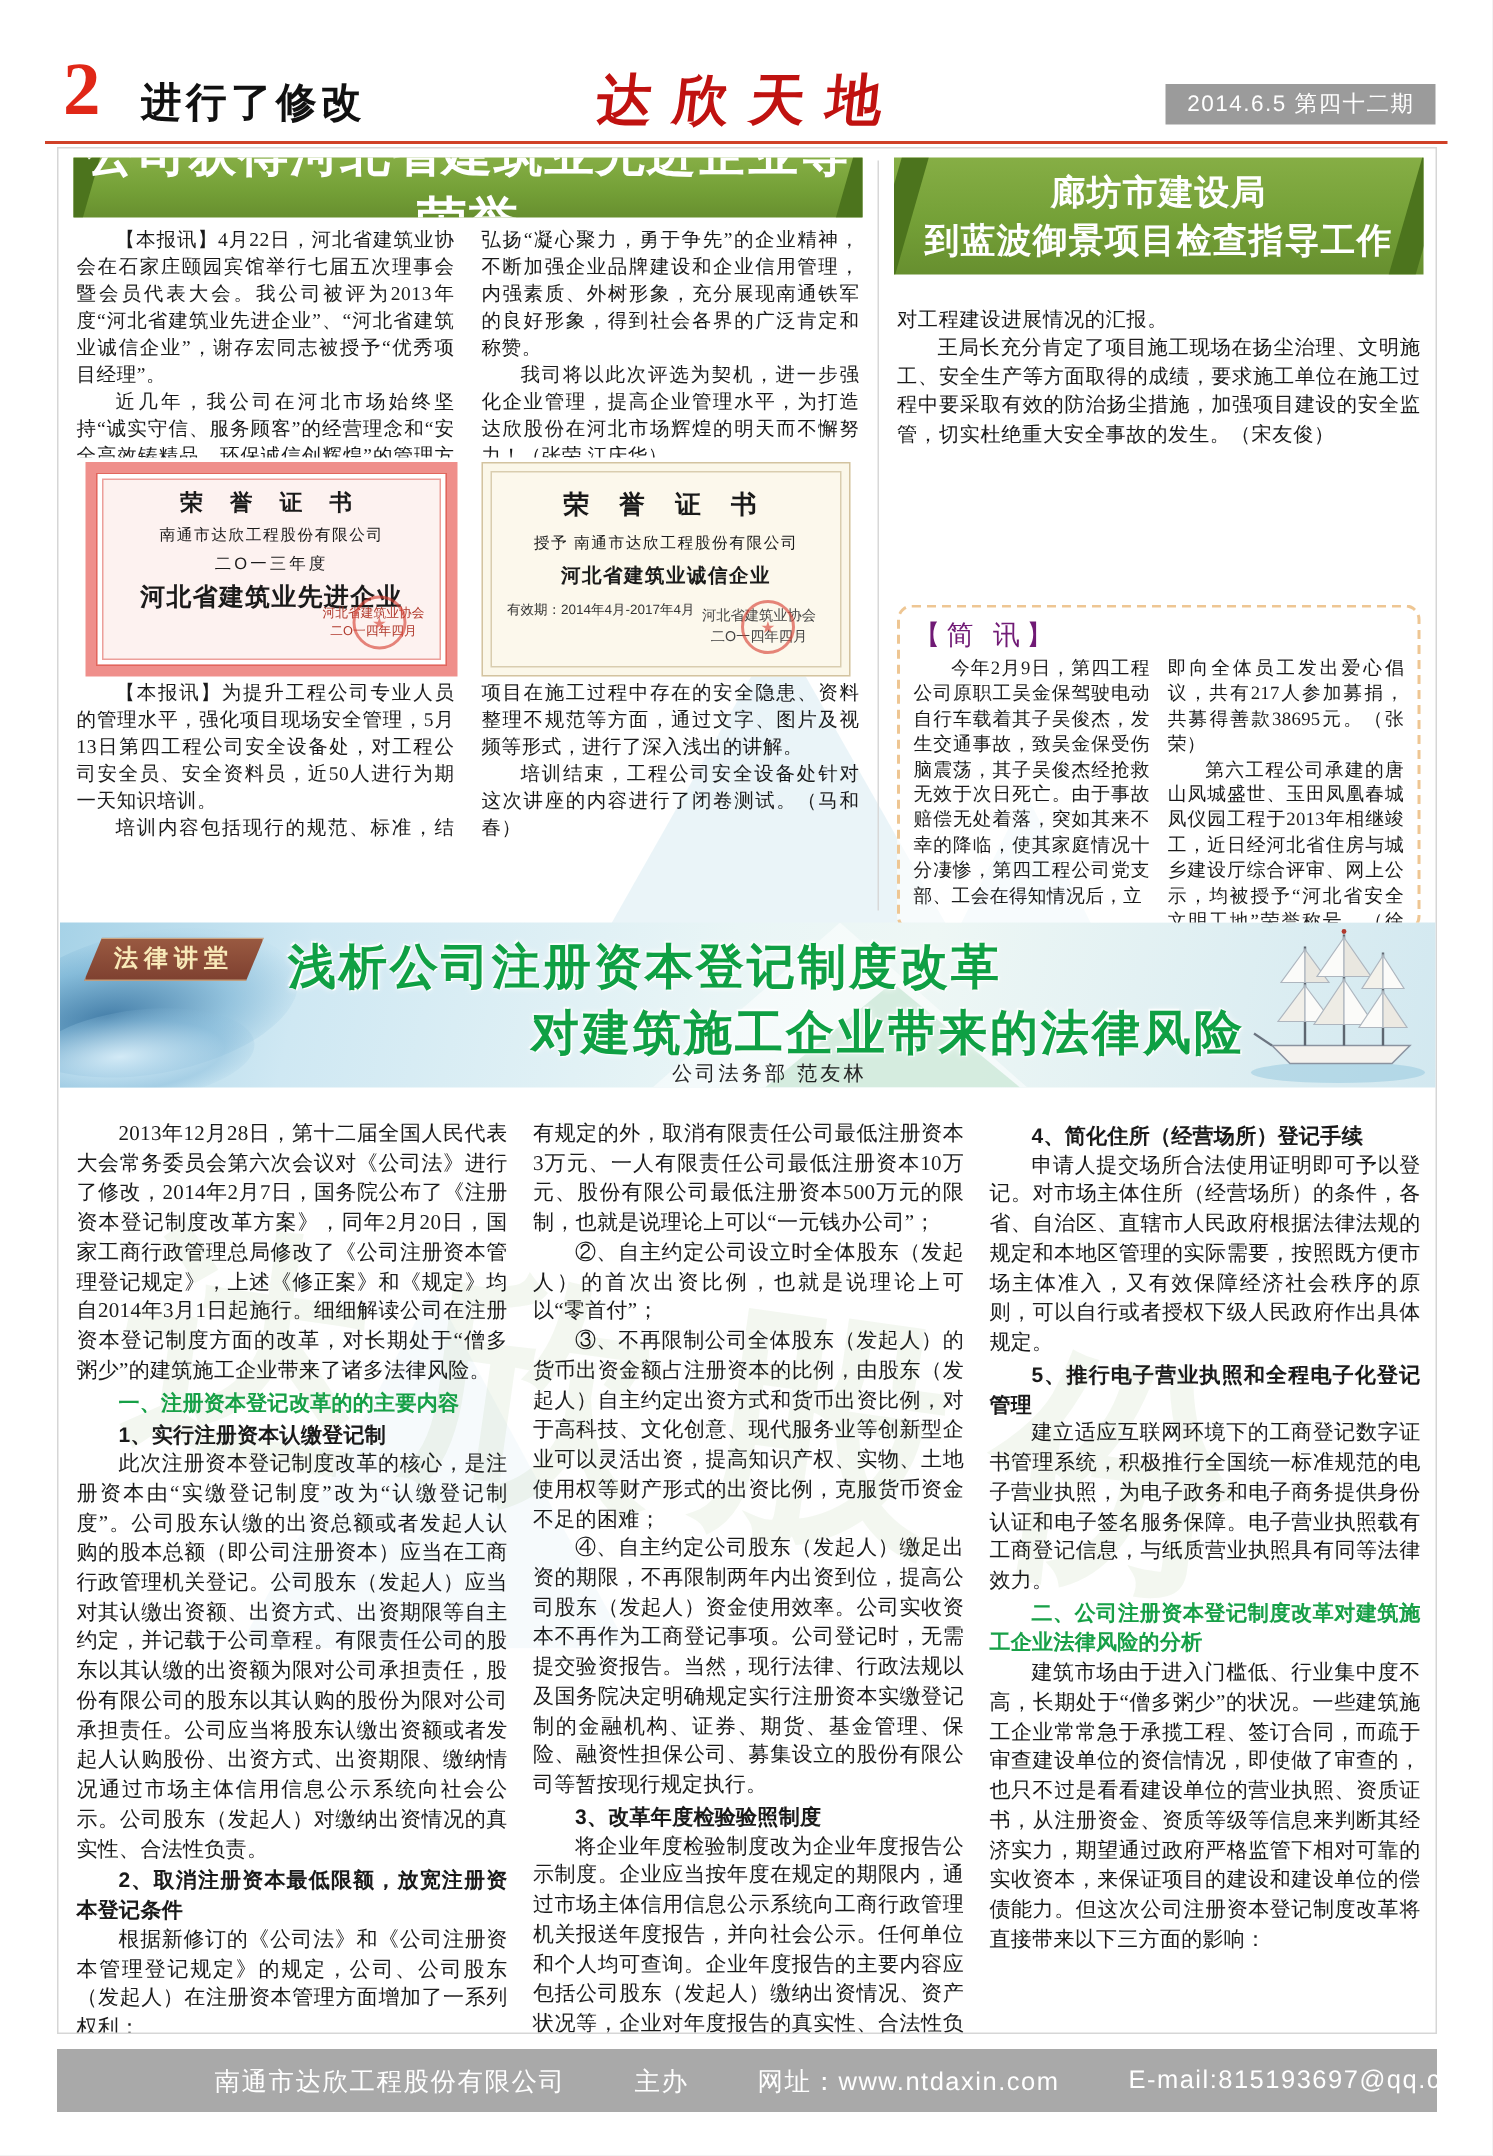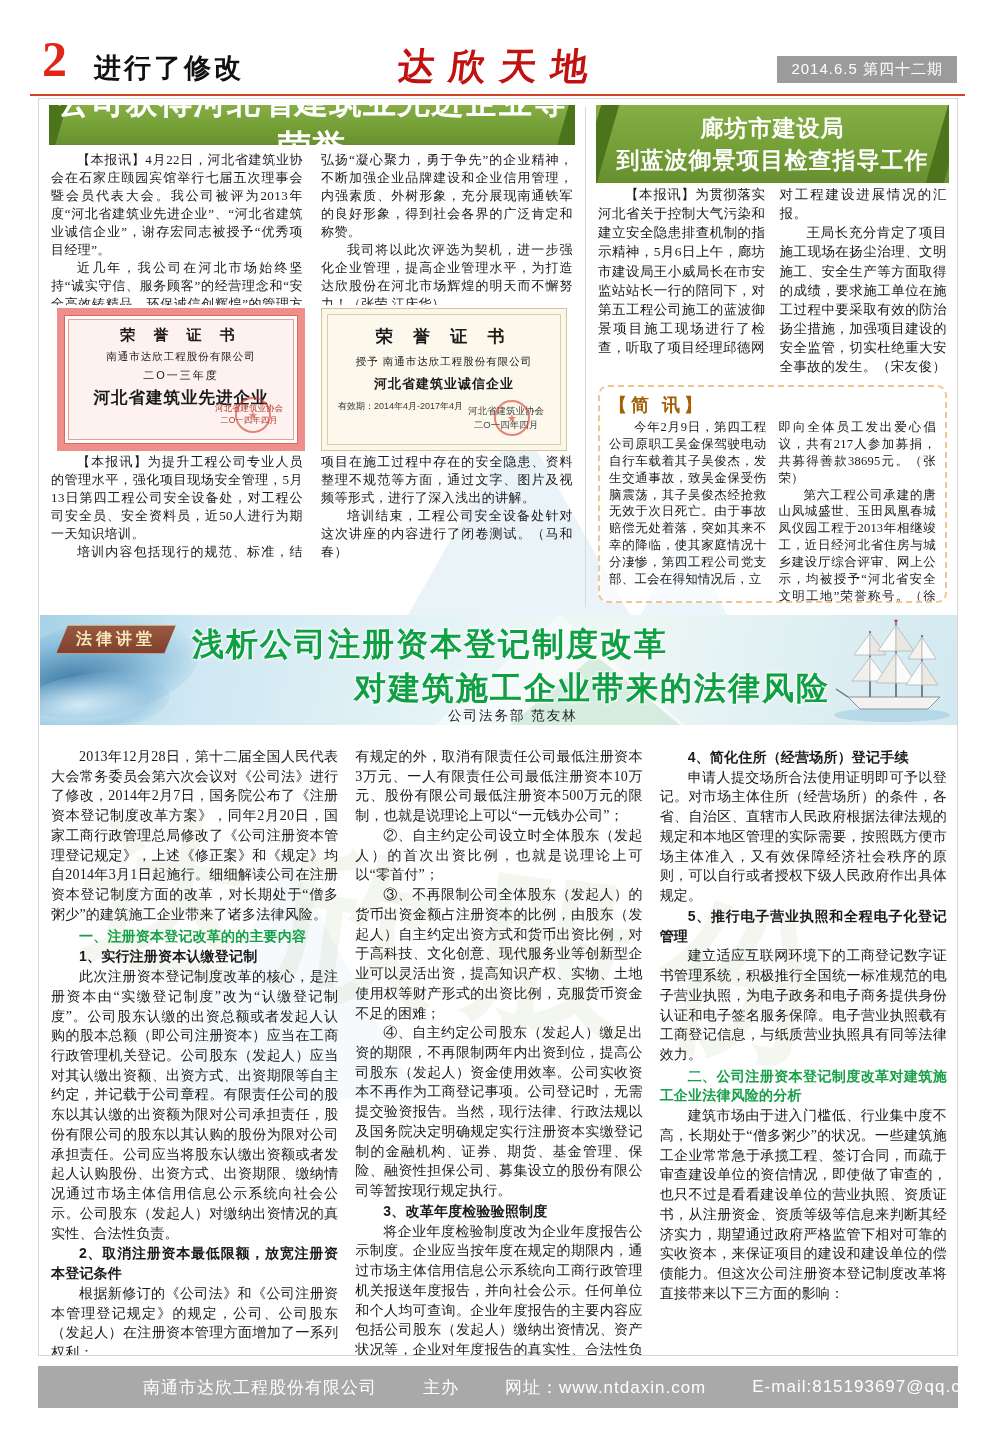--- a/index.html
+++ b/index.html
@@ -73,28 +73,28 @@
   .cc-title{font-family:"Liberation Serif",serif;font-size:17px;font-weight:bold;letter-spacing:8px;margin-top:2px;}
   .cc-name{font-size:10.5px;margin-top:7px;letter-spacing:1px;}
   .cc-award{font-size:13px;font-weight:bold;margin-top:6px;letter-spacing:1px;}
   .cc-valid{font-size:9px;margin-top:7px;text-align:left;color:#333;}
   .cc-issuer{position:absolute;right:16px;bottom:12px;font-size:9.5px;color:#444;line-height:1.5;text-align:center;}
   .seal-c2{right:30px;bottom:8px;}
 
   
   .vdiv{position:absolute;left:546px;top:8px;width:1px;height:500px;background:#d8d8d8;}
   .sec-right{position:absolute;left:547px;top:0;width:373px;height:516px;overflow:hidden;}
-  .bar-a3{margin:6px 10px 0;min-height:70px;padding:4px 0;align-items:center;}
+  .bar-a3{margin:6px 10px 18px;min-height:70px;padding:4px 0;align-items:center;}
   .bar-a3 .t{font-size:23px;line-height:1.4;letter-spacing:1px;}
   .a3txt{display:flex;gap:14px;padding:2px 12px;height:198px;overflow:hidden;box-sizing:border-box;}
   .a3txt .col{flex:1;min-width:0;}
   .a3txt .para{font-size:13.5px;line-height:1.42;}
   .briefs{margin:4px 12px 0;height:218px;box-sizing:border-box;border:2px dashed #eec693;border-radius:10px;
           padding:5px 9px;overflow:hidden;position:relative;z-index:1;background:rgba(255,255,255,0.6);}
-  .briefs-title{color:#a16207;font-size:18px;font-weight:bold;letter-spacing:4px;margin:1px 0 2px;}
+  .briefs-title{color:#701a75;font-size:18px;font-weight:normal;letter-spacing:4px;margin:1px 0 2px;}
   .briefs-cols{display:flex;gap:12px;}
   .briefs-cols .col{flex:1;min-width:0;}
   .briefs-cols .para{font-size:12.5px;line-height:1.35;letter-spacing:0.2px;}
 
   
   .banner{position:absolute;left:1px;top:516px;width:918px;height:110px;overflow:hidden;
           background:linear-gradient(103deg,#a6d2e7 0%,#cfe8f3 18%,#e9f5f6 48%,#eef7f5 62%,#d2e8f0 100%);}
   .b-tri1{position:absolute;left:395px;top:0;width:250px;height:110px;background:rgba(255,255,255,0.5);
           clip-path:polygon(50% 0,0 100%,100% 100%);}
   .b-tri2{position:absolute;left:470px;top:40px;width:170px;height:70px;background:rgba(186,224,201,0.55);
@@ -209,23 +209,20 @@
     <div class="vdiv"></div>
 
     <div class="sec-right">
       <div class="gbar bar-a3">
         <span class="t">
           <span>廊坊市建设局</span><br>
           <span>到蓝波御景项目检查指导工作</span>
         </span>
       </div>
       <div class="a3txt">
-        <div class="col">
-          <p class="para">【本报讯】为贯彻落实河北省关于控制大气污染和建立安全隐患排查机制的指示精神，5月6日上午，廊坊市建设局王小威局长在市安监站站长一行的陪同下，对第五工程公司施工的蓝波御景项目施工现场进行了检查，听取了项目经理邱德网</p>
-        </div>
         <div class="col">
           <p class="para noind">对工程建设进展情况的汇报。</p>
           <p class="para">王局长充分肯定了项目施工现场在扬尘治理、文明施工、安全生产等方面取得的成绩，要求施工单位在施工过程中要采取有效的防治扬尘措施，加强项目建设的安全监管，切实杜绝重大安全事故的发生。（宋友俊）</p>
         </div>
       </div>
 
       <div class="briefs">
         <div class="briefs-title">【简 讯】</div>
         <div class="briefs-cols">
           <div class="col">

